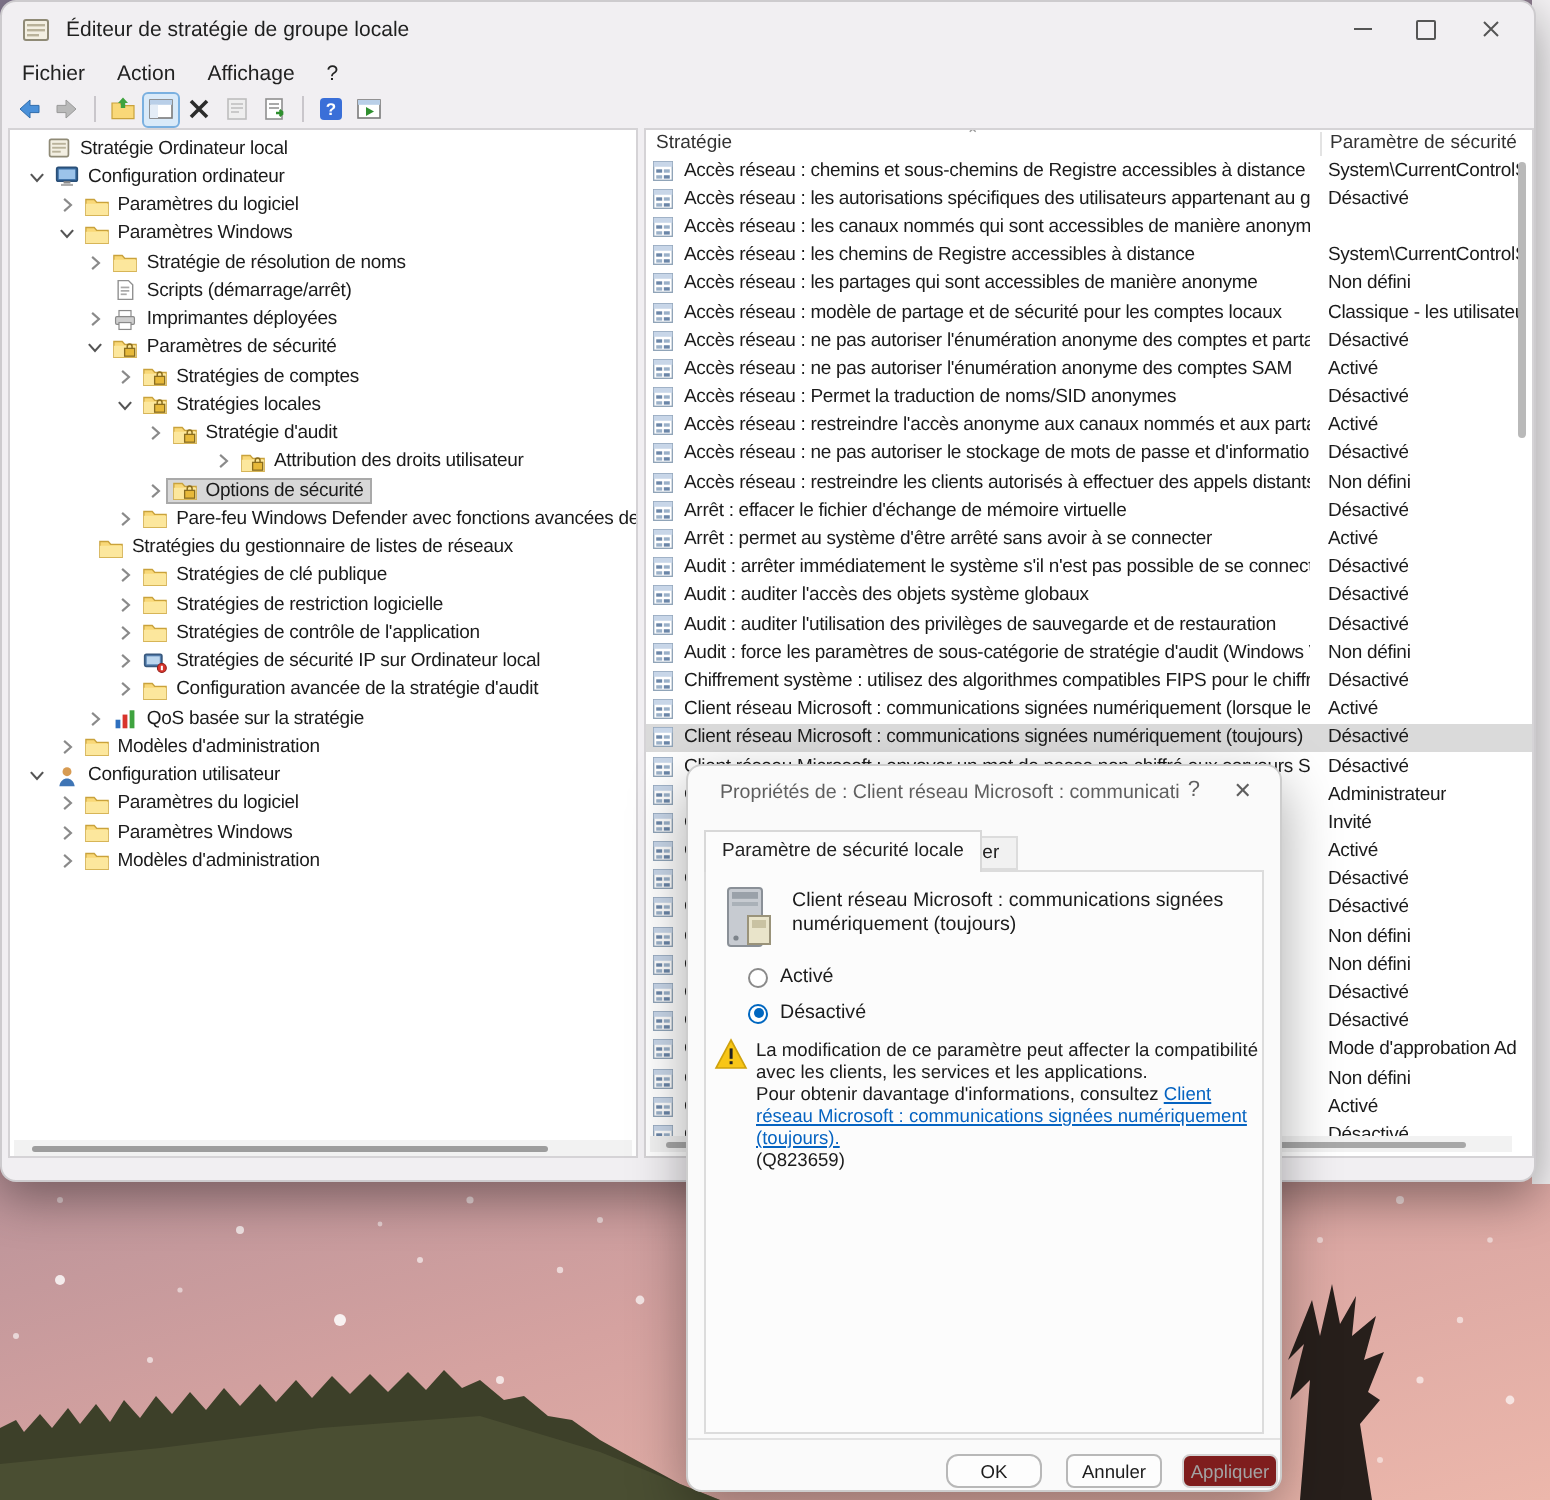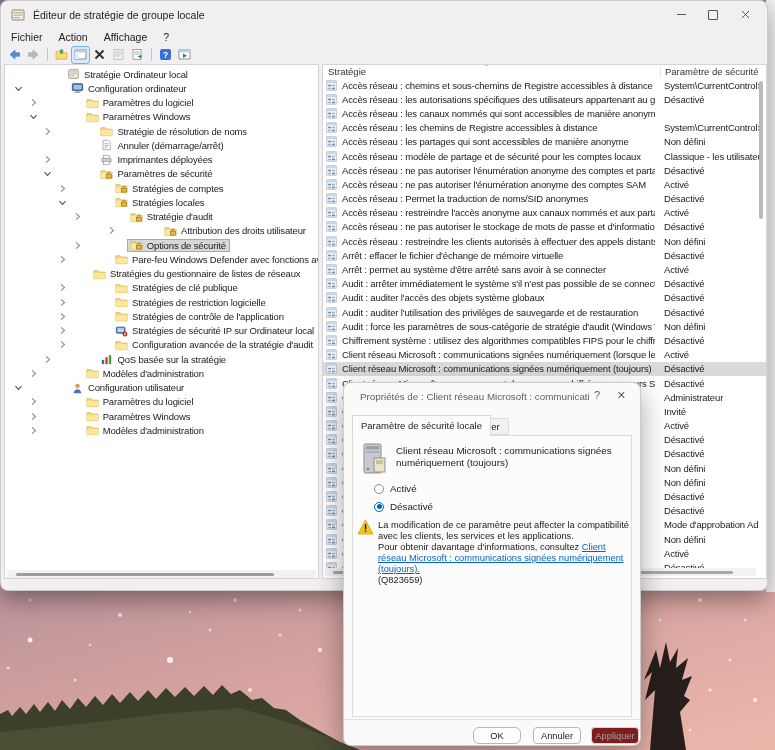--- a/index.html
+++ b/index.html
@@ -29,21 +29,21 @@
   .tbtn svg{width:13px;height:13px;}
   .tbtn.active{background:#d9eaf9;outline:1px solid #7ab0e0;}
   .tsep{width:1px;height:13px;background:#c9c6cb;margin:0 4px;}
 
   .pane{position:absolute;top:63px;height:515px;background:#fff;border:1px solid #d5d3d6;box-sizing:border-box;overflow:hidden;}
   #tree-pane{left:3px;width:315px;}
   #list-pane{left:321px;width:445px;}
 
   
   #tree{position:absolute;left:0;top:2px;right:0;}
-  .titem{height:14.25px;display:flex;align-items:center;white-space:nowrap;font-size:9.5px;letter-spacing:-0.15px;color:#1b1b1b;gap:44px;}
+  .titem{height:14.25px;display:flex;align-items:center;white-space:nowrap;font-size:9.5px;letter-spacing:-0.15px;color:#1b1b1b;}
   .texp{width:11px;height:11px;flex:0 0 auto;display:flex;align-items:center;justify-content:center;}
   .texp svg{width:9px;height:9px;}
   .ticon{width:15px;height:12px;flex:0 0 auto;display:flex;align-items:center;justify-content:center;margin-right:3px;}
   .ticon svg{width:13px;height:12px;}
   .thl{display:flex;align-items:center;padding:0 3px 0 1px;height:13px;border:1px solid transparent;box-sizing:border-box;}
   .thl.selected{background:#d8d8d8;border-color:#a9a9a9;}
   .tree-hscroll{position:absolute;left:2px;right:2px;top:505px;height:8px;background:#f2f2f2;}
   .tree-hthumb{position:absolute;left:9px;top:3px;width:258px;height:3px;border-radius:2px;background:#9d9d9d;}
 
   
@@ -308,21 +308,21 @@
             <span class="texp"></span>
             <span class="thl">
               <span class="ticon">
                 <svg viewBox="0 0 14 14">
                   <path d="M3 1.5 h6 l2.5 2.5 v8.5 H3 Z" fill="#fff" stroke="#8f8f8f" stroke-width=".8"></path>
                   <rect x="4.5" y="5" width="5" height="1" fill="#a9a9a9"></rect>
                   <rect x="4.5" y="7" width="5" height="1" fill="#a9a9a9"></rect>
                   <rect x="4.5" y="9" width="3.5" height="1" fill="#a9a9a9"></rect>
                 </svg>
               </span>
-              <span>Annuler (démarrage/arrêt)</span>
+              <span>Scripts (démarrage/arrêt)</span>
             </span>
           </div>
           <div class="titem" style="padding-left: 37.4px;">
             <span class="texp">
               <svg viewBox="0 0 10 10">
                 <path d="M3.4 1.6 L7.2 5 L3.4 8.4" fill="none" stroke="#8a8a8a" stroke-width="1.2"></path>
               </svg>
             </span>
             <span class="thl">
               <span class="ticon">

